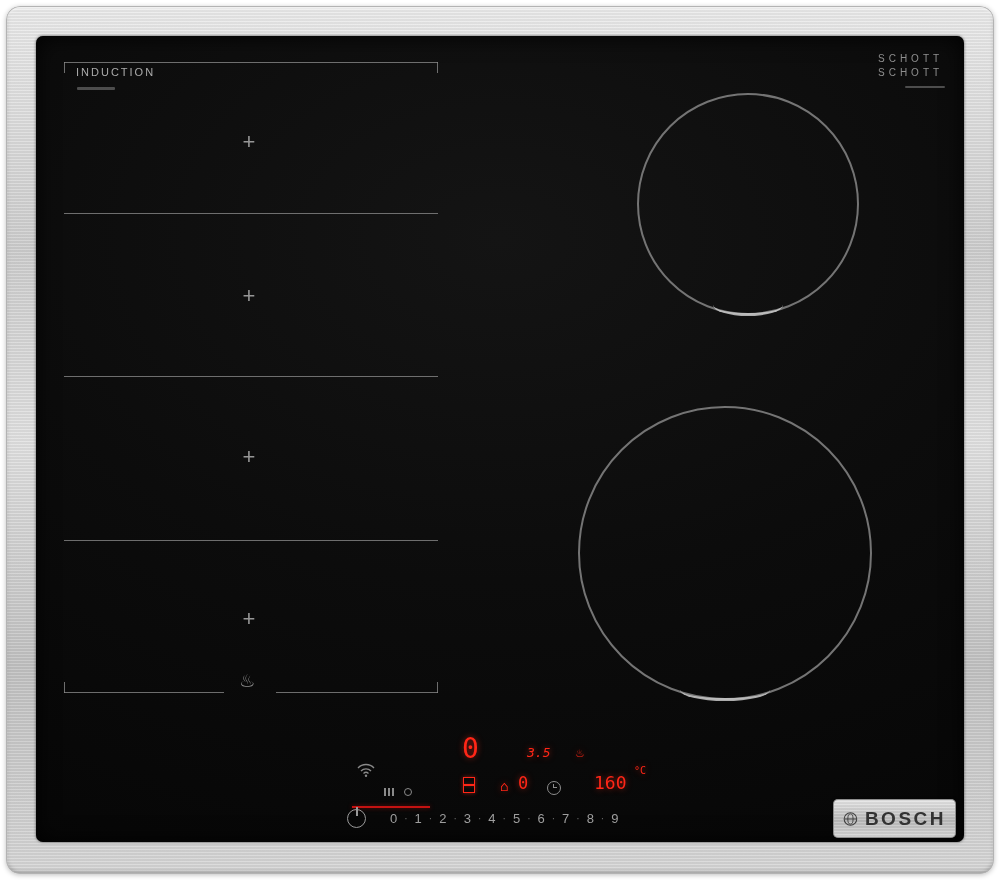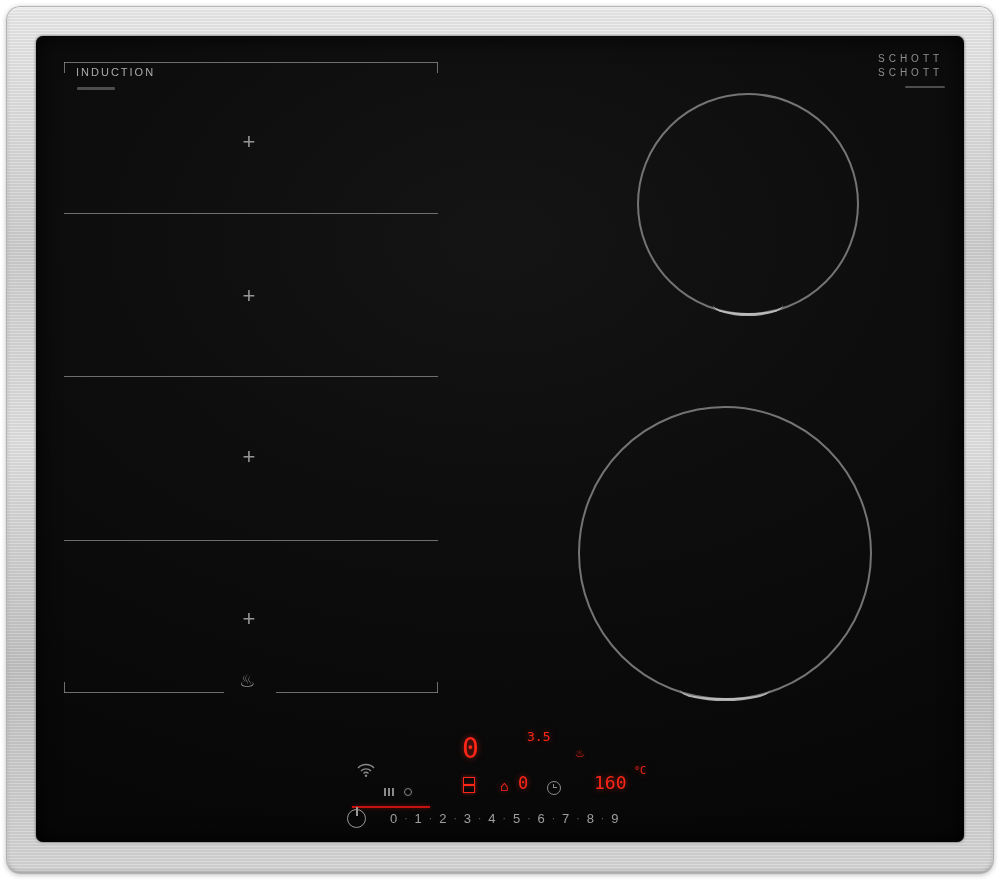--- a/index.html
+++ b/index.html
@@ -160,31 +160,39 @@
         <span class="lvl">6</span>
         <span class="sep">·</span>
         <span class="lvl">7</span>
         <span class="sep">·</span>
         <span class="lvl">8</span>
         <span class="sep">·</span>
         <span class="lvl">9</span>
       </div>
 
     <div class="led digit-big" style="left:122px;top:5px;">0</div>
-    <div class="led digit-sm" style="left:187px;top:0;">3.5</div>
+    <div class="led digit-sm" style="left:187px;top:16px;font-style:italic;">3.5</div>
 
     <span class="flex-icon" style="left:123px;top:47px;">
         <b class="t"></b>
         <b class="b"></b>
       </span>
     <span class="led home" style="left:160px;top:49px;position:absolute;">⌂</span>
     <div class="led digit-mid" style="left:178px;top:45px;">0</div>
 
     <span class="led steam" style="left:236px;top:16px;position:absolute;">♨</span>
     <span class="clock-icon" style="left:207px;top:51px;">
         <i class="hv"></i>
         <i class="hh"></i>
       </span>
     <div class="led" style="position:absolute;left:254px;top:42px;font-size:18px;line-height:22px;">160</div>
     <div class="led unit-sm" style="left:294px;top:36px;">°C</div>
   </div>
 
+  <div class="bosch-badge">
+    <svg width="26" height="26" viewBox="0 0 26 26">
+      <circle cx="13" cy="13" r="11" fill="none" stroke="#3f3f3f" stroke-width="1.8"></circle>
+      <ellipse cx="13" cy="13" rx="4.6" ry="9" fill="none" stroke="#3f3f3f" stroke-width="1.6"></ellipse>
+      <line x1="2.5" y1="13" x2="23.5" y2="13" stroke="#3f3f3f" stroke-width="1.8"></line>
+    </svg>
+    <span class="bosch-text">BOSCH</span>
+  </div>
 </div>
 
 </body></html>

